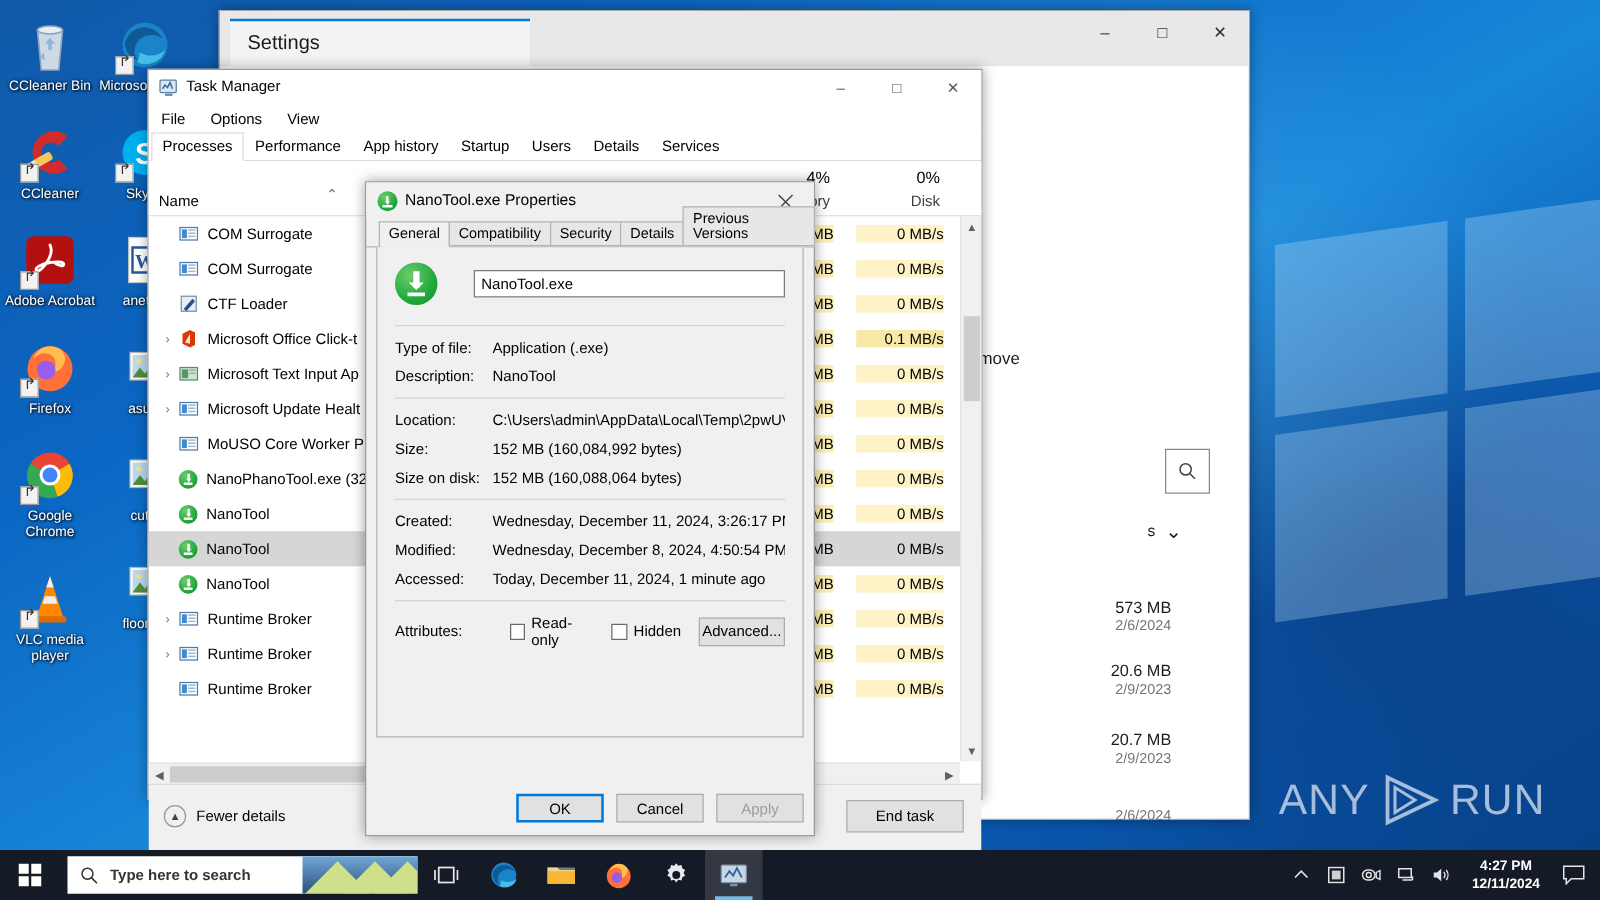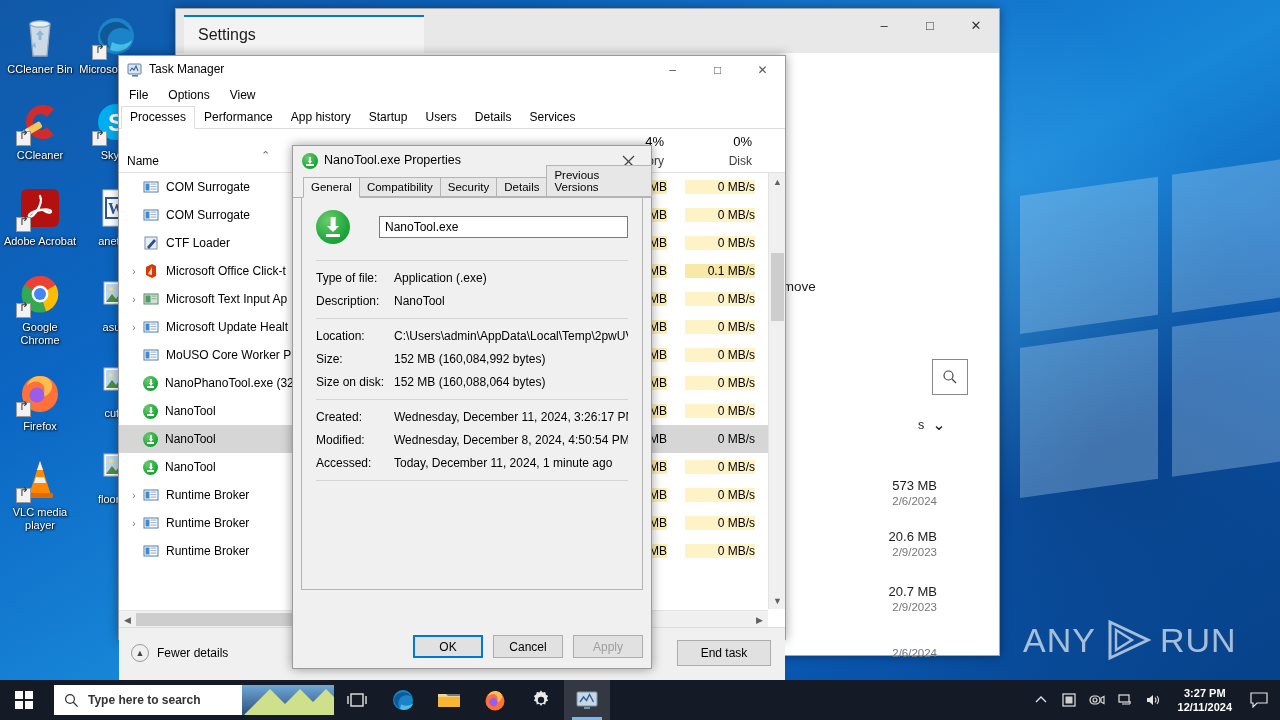--- a/index.html
+++ b/index.html
@@ -392,42 +392,42 @@
         <path d="M24 12 c3 6 -1 12 -4 16 c-3 4 -6 6 -7 4 c-1 -2 5 -5 11 -6 c6 -1 11 -0.5 11 1.5 c0 2 -4 1 -7 -1" fill="none" stroke="#fff" stroke-width="2.3" stroke-linecap="round"></path>
       </svg>
       <div class="shortcut-arrow"></div>
     </div>
     <div class="label">Adobe Acrobat</div>
   </div>
 
   <div class="desk-icon" style="margin-bottom:22px;">
     <div class="glyph">
       <svg width="48" height="48" viewBox="0 0 48 48">
+        <circle cx="24" cy="25" r="18" fill="#ff7139"></circle>
+        <path d="M24 7 c-7 0 -12 5 -13 10 c4 -5 11 -6 15 -2 c4 4 3 10 -1 13 c6 0 11 -5 11 -11 c0 -6 -5 -10 -12 -10z" fill="#ffbd4f"></path>
+        <circle cx="21" cy="26" r="7.5" fill="#9059ff" opacity=".9"></circle>
+      </svg>
+      <div class="shortcut-arrow"></div>
+    </div>
+    <div class="label">Firefox</div>
+  </div>
+
+  <div class="desk-icon" style="margin-bottom:22px;">
+    <div class="glyph">
+      <svg width="48" height="48" viewBox="0 0 48 48">
         <circle cx="24" cy="24" r="18" fill="#ea4335"></circle>
         <path d="M24 6 a18 18 0 0 1 15.6 9 L24 15 Z" fill="#ea4335"></path>
         <path d="M39.6 15 A18 18 0 0 1 30 41.4 L24 24 Z" fill="#fbbc05"></path>
         <path d="M30 41.4 A18 18 0 0 1 8.4 15 L24 24 Z" fill="#34a853"></path>
         <circle cx="24" cy="24" r="8.4" fill="#fff"></circle>
         <circle cx="24" cy="24" r="6" fill="#4285f4"></circle>
       </svg>
       <div class="shortcut-arrow"></div>
     </div>
     <div class="label">Google Chrome</div>
-  </div>
-
-  <div class="desk-icon" style="margin-bottom:22px;">
-    <div class="glyph">
-      <svg width="48" height="48" viewBox="0 0 48 48">
-        <circle cx="24" cy="25" r="18" fill="#ff7139"></circle>
-        <path d="M24 7 c-7 0 -12 5 -13 10 c4 -5 11 -6 15 -2 c4 4 3 10 -1 13 c6 0 11 -5 11 -11 c0 -6 -5 -10 -12 -10z" fill="#ffbd4f"></path>
-        <circle cx="21" cy="26" r="7.5" fill="#9059ff" opacity=".9"></circle>
-      </svg>
-      <div class="shortcut-arrow"></div>
-    </div>
-    <div class="label">Firefox</div>
   </div>
 
   <div class="desk-icon">
     <div class="glyph">
       <svg width="48" height="48" viewBox="0 0 48 48">
         <path d="M24 6 L35 40 L13 40 Z" fill="#ff8800"></path>
         <path d="M24 6 L27 15 L21 15 Z" fill="#f0f0f0"></path>
         <path d="M20 22 L28 22 L30 28 L18 28 Z" fill="#f0f0f0"></path>
         <rect x="11" y="38" width="26" height="5" rx="1.5" fill="#e06b00"></rect>
       </svg>
@@ -886,20 +886,32 @@
       <span class="prop-label">Modified:</span>
       <span class="prop-value">Wednesday, December 8, 2024, 4:50:54 PM</span>
     </div>
     <div class="prop-row">
       <span class="prop-label">Accessed:</span>
       <span class="prop-value">Today, December 11, 2024, 1 minute ago</span>
     </div>
 
     <hr class="sep">
 
+    <div class="attr-row">
+      <span class="prop-label">Attributes:</span>
+      <span class="attr-item">
+        <span class="chk"></span>
+        <span>Read-only</span>
+      </span>
+      <span class="attr-item">
+        <span class="chk"></span>
+        <span>Hidden</span>
+      </span>
+      <span id="props-advanced">Advanced...</span>
+    </div>
   </div>
 
   <div id="props-buttons">
     <div class="dlg-btn default">OK</div>
     <div class="dlg-btn">Cancel</div>
     <div class="dlg-btn disabled">Apply</div>
   </div>
 </div>
 
 <div id="watermark">
@@ -1009,21 +1021,21 @@
         </svg>
     </div>
     <div class="tray-ico">
       <svg width="16" height="14" viewBox="0 0 16 14">
           <path d="M2 5 h2.5 L8 2 v10 L4.5 9 H2 z" fill="#e4e4e4"></path>
           <path d="M10 4.5 a4 4 0 0 1 0 5" fill="none" stroke="#e4e4e4" stroke-width="1.1"></path>
           <path d="M12 3 a6.5 6.5 0 0 1 0 8" fill="none" stroke="#e4e4e4" stroke-width="1.1"></path>
         </svg>
     </div>
     <div id="clock">
-      <div>3:27 PM</div>
+      <div>4:27 PM</div>
       <div>12/11/2024</div>
     </div>
     <div class="tray-ico" style="width:30px;">
       <svg width="18" height="16" viewBox="0 0 18 16">
           <path d="M1 1 h16 v10 h-10 l-4 4 v-4 h-2 z" fill="none" stroke="#e4e4e4" stroke-width="1.2"></path>
         </svg>
     </div>
   </div>
 </div>
 

